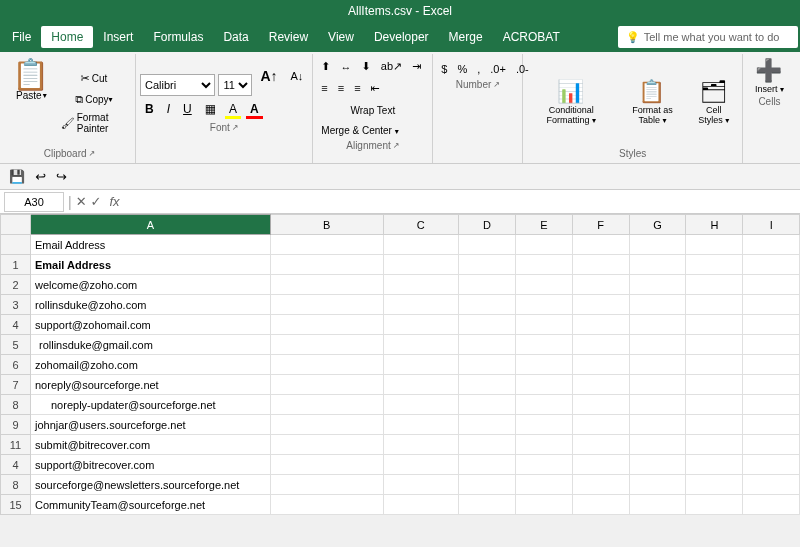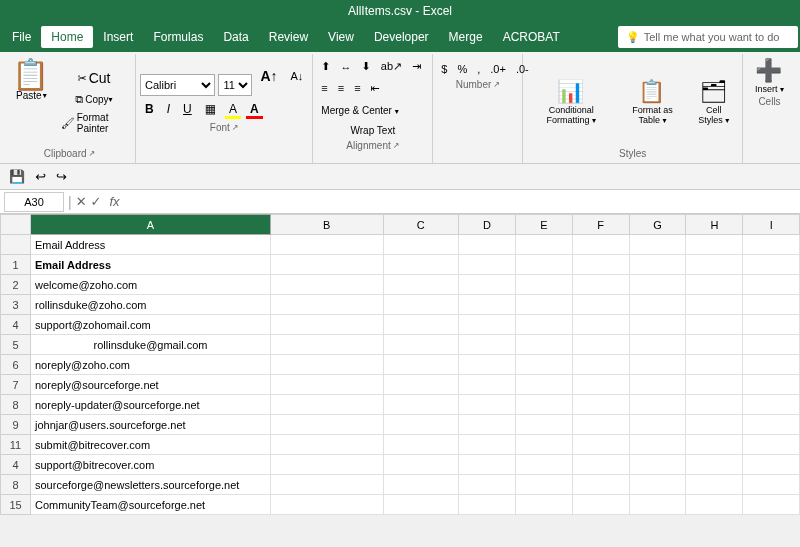--- a/index.html
+++ b/index.html
@@ -328,21 +328,21 @@
         <div class="paste-btn">
           <div style="font-size:30px; line-height:1;">📋</div>
           <div style="font-size:10px; display:flex; align-items:center; gap:1px;">
             <span>Paste</span>
               <span style="font-size:8px;">▾</span>
           </div>
         </div>
         <div style="display:flex; flex-direction:column; justify-content:center; gap:3px;">
           <div class="ribbon-btn ribbon-btn-small">
             <span>✂</span>
-            <span style="font-size:14px; margin-left:2px;">Cut</span>
+            <span style="font-size:10px; margin-left:2px;">Cut</span>
           </div>
           <div class="ribbon-btn ribbon-btn-small">
             <span>⧉</span>
             <span style="font-size:10px; margin-left:2px;">Copy</span>
             <span style="font-size:8px;">▾</span>
           </div>
           <div class="ribbon-btn ribbon-btn-small">
             <span>🖌</span>
             <span style="font-size:10px; margin-left:2px;">Format Painter</span>
           </div>
@@ -392,29 +392,29 @@
         <button class="small-btn">⬇</button>
         <button class="small-btn">ab↗</button>
         <button class="small-btn">⇥</button>
       </div>
       <div class="btn-row" style="margin-bottom:2px;">
         <button class="small-btn">≡</button>
         <button class="small-btn">≡</button>
         <button class="small-btn">≡</button>
         <button class="small-btn">⇤</button>
       </div>
+      <div class="btn-row wrap-merge-group">
+        <button class="small-btn" style="font-size:10px; white-space:nowrap;">
+          <span>Wrap Text</span>
+        </button>
+      </div>
       <div class="btn-row">
         <button class="small-btn" style="font-size:10px; white-space:nowrap;">
           <span>Merge &amp; Center</span>
           <span style="font-size:8px;">▾</span>
-        </button>
-      </div>
-      <div class="btn-row wrap-merge-group">
-        <button class="small-btn" style="font-size:10px; white-space:nowrap;">
-          <span>Wrap Text</span>
         </button>
       </div>
       <div class="group-bottom">
         <span>Alignment</span>
         <span class="expand-arrow">↗</span>
       </div>
     </div>
 
     <div class="number-group">
       <div class="btn-row" style="margin-top:3px; gap:2px;">
@@ -566,33 +566,33 @@
             <td style="border: 1px solid rgb(224, 224, 224); height: 20px; padding: 1px 4px; font-size: 11px; overflow: hidden; white-space: nowrap;"></td>
             <td style="border: 1px solid rgb(224, 224, 224); height: 20px; padding: 1px 4px; font-size: 11px; overflow: hidden; white-space: nowrap;"></td>
             <td style="border: 1px solid rgb(224, 224, 224); height: 20px; padding: 1px 4px; font-size: 11px; overflow: hidden; white-space: nowrap;"></td>
             <td style="border: 1px solid rgb(224, 224, 224); height: 20px; padding: 1px 4px; font-size: 11px; overflow: hidden; white-space: nowrap;"></td>
             <td style="border: 1px solid rgb(224, 224, 224); height: 20px; padding: 1px 4px; font-size: 11px; overflow: hidden; white-space: nowrap;"></td>
             <td style="border: 1px solid rgb(224, 224, 224); height: 20px; padding: 1px 4px; font-size: 11px; overflow: hidden; white-space: nowrap;"></td>
             <td style="border: 1px solid rgb(224, 224, 224); height: 20px; padding: 1px 4px; font-size: 11px; overflow: hidden; white-space: nowrap;"></td>
           </tr>
           <tr>
             <td style="background: rgb(243, 243, 243); border: 1px solid rgb(208, 208, 208); text-align: center; font-size: 11px; color: rgb(68, 68, 68); width: 30px; min-width: 30px; height: 20px;">5</td>
-            <td style="border: 1px solid rgb(224, 224, 224); height: 20px; padding: 1px 8px; font-size: 11px; overflow: hidden; white-space: nowrap; min-width: 240px; max-width: 240px; width: 240px; text-align: center;">rollinsduke@gmail.com</td>
+            <td style="border: 1px solid rgb(224, 224, 224); height: 20px; padding: 1px 8px; font-size: 11px; overflow: hidden; white-space: nowrap; min-width: 240px; max-width: 240px; width: 240px;">rollinsduke@gmail.com</td>
             <td style="border: 1px solid rgb(224, 224, 224); height: 20px; padding: 1px 4px; font-size: 11px; overflow: hidden; white-space: nowrap;"></td>
             <td style="border: 1px solid rgb(224, 224, 224); height: 20px; padding: 1px 4px; font-size: 11px; overflow: hidden; white-space: nowrap;"></td>
             <td style="border: 1px solid rgb(224, 224, 224); height: 20px; padding: 1px 4px; font-size: 11px; overflow: hidden; white-space: nowrap;"></td>
             <td style="border: 1px solid rgb(224, 224, 224); height: 20px; padding: 1px 4px; font-size: 11px; overflow: hidden; white-space: nowrap;"></td>
             <td style="border: 1px solid rgb(224, 224, 224); height: 20px; padding: 1px 4px; font-size: 11px; overflow: hidden; white-space: nowrap;"></td>
             <td style="border: 1px solid rgb(224, 224, 224); height: 20px; padding: 1px 4px; font-size: 11px; overflow: hidden; white-space: nowrap;"></td>
             <td style="border: 1px solid rgb(224, 224, 224); height: 20px; padding: 1px 4px; font-size: 11px; overflow: hidden; white-space: nowrap;"></td>
             <td style="border: 1px solid rgb(224, 224, 224); height: 20px; padding: 1px 4px; font-size: 11px; overflow: hidden; white-space: nowrap;"></td>
           </tr>
           <tr>
             <td style="background: rgb(243, 243, 243); border: 1px solid rgb(208, 208, 208); text-align: center; font-size: 11px; color: rgb(68, 68, 68); width: 30px; min-width: 30px; height: 20px;">6</td>
-            <td style="border: 1px solid rgb(224, 224, 224); height: 20px; padding: 1px 4px; font-size: 11px; overflow: hidden; white-space: nowrap; min-width: 240px; max-width: 240px; width: 240px;">noreply@zoho.com</td>
+            <td style="border: 1px solid rgb(224, 224, 224); height: 20px; padding: 1px 4px; font-size: 11px; overflow: hidden; white-space: nowrap; min-width: 240px; max-width: 240px; width: 240px;">zohomail@zoho.com</td>
             <td style="border: 1px solid rgb(224, 224, 224); height: 20px; padding: 1px 4px; font-size: 11px; overflow: hidden; white-space: nowrap;"></td>
             <td style="border: 1px solid rgb(224, 224, 224); height: 20px; padding: 1px 4px; font-size: 11px; overflow: hidden; white-space: nowrap;"></td>
             <td style="border: 1px solid rgb(224, 224, 224); height: 20px; padding: 1px 4px; font-size: 11px; overflow: hidden; white-space: nowrap;"></td>
             <td style="border: 1px solid rgb(224, 224, 224); height: 20px; padding: 1px 4px; font-size: 11px; overflow: hidden; white-space: nowrap;"></td>
             <td style="border: 1px solid rgb(224, 224, 224); height: 20px; padding: 1px 4px; font-size: 11px; overflow: hidden; white-space: nowrap;"></td>
             <td style="border: 1px solid rgb(224, 224, 224); height: 20px; padding: 1px 4px; font-size: 11px; overflow: hidden; white-space: nowrap;"></td>
             <td style="border: 1px solid rgb(224, 224, 224); height: 20px; padding: 1px 4px; font-size: 11px; overflow: hidden; white-space: nowrap;"></td>
             <td style="border: 1px solid rgb(224, 224, 224); height: 20px; padding: 1px 4px; font-size: 11px; overflow: hidden; white-space: nowrap;"></td>
           </tr>
           <tr>
@@ -602,21 +602,21 @@
             <td style="border: 1px solid rgb(224, 224, 224); height: 20px; padding: 1px 4px; font-size: 11px; overflow: hidden; white-space: nowrap;"></td>
             <td style="border: 1px solid rgb(224, 224, 224); height: 20px; padding: 1px 4px; font-size: 11px; overflow: hidden; white-space: nowrap;"></td>
             <td style="border: 1px solid rgb(224, 224, 224); height: 20px; padding: 1px 4px; font-size: 11px; overflow: hidden; white-space: nowrap;"></td>
             <td style="border: 1px solid rgb(224, 224, 224); height: 20px; padding: 1px 4px; font-size: 11px; overflow: hidden; white-space: nowrap;"></td>
             <td style="border: 1px solid rgb(224, 224, 224); height: 20px; padding: 1px 4px; font-size: 11px; overflow: hidden; white-space: nowrap;"></td>
             <td style="border: 1px solid rgb(224, 224, 224); height: 20px; padding: 1px 4px; font-size: 11px; overflow: hidden; white-space: nowrap;"></td>
             <td style="border: 1px solid rgb(224, 224, 224); height: 20px; padding: 1px 4px; font-size: 11px; overflow: hidden; white-space: nowrap;"></td>
           </tr>
           <tr>
             <td style="background: rgb(243, 243, 243); border: 1px solid rgb(208, 208, 208); text-align: center; font-size: 11px; color: rgb(68, 68, 68); width: 30px; min-width: 30px; height: 20px;">8</td>
-            <td style="border: 1px solid rgb(224, 224, 224); height: 20px; padding: 1px 4px; font-size: 11px; overflow: hidden; white-space: nowrap; min-width: 240px; max-width: 240px; width: 240px;">noreply-updater@sourceforge.net</td>
+            <td style="border: 1px solid rgb(224, 224, 224); height: 20px; padding: 1px 20px; font-size: 11px; overflow: hidden; white-space: nowrap; min-width: 240px; max-width: 240px; width: 240px;">noreply-updater@sourceforge.net</td>
             <td style="border: 1px solid rgb(224, 224, 224); height: 20px; padding: 1px 4px; font-size: 11px; overflow: hidden; white-space: nowrap;"></td>
             <td style="border: 1px solid rgb(224, 224, 224); height: 20px; padding: 1px 4px; font-size: 11px; overflow: hidden; white-space: nowrap;"></td>
             <td style="border: 1px solid rgb(224, 224, 224); height: 20px; padding: 1px 4px; font-size: 11px; overflow: hidden; white-space: nowrap;"></td>
             <td style="border: 1px solid rgb(224, 224, 224); height: 20px; padding: 1px 4px; font-size: 11px; overflow: hidden; white-space: nowrap;"></td>
             <td style="border: 1px solid rgb(224, 224, 224); height: 20px; padding: 1px 4px; font-size: 11px; overflow: hidden; white-space: nowrap;"></td>
             <td style="border: 1px solid rgb(224, 224, 224); height: 20px; padding: 1px 4px; font-size: 11px; overflow: hidden; white-space: nowrap;"></td>
             <td style="border: 1px solid rgb(224, 224, 224); height: 20px; padding: 1px 4px; font-size: 11px; overflow: hidden; white-space: nowrap;"></td>
             <td style="border: 1px solid rgb(224, 224, 224); height: 20px; padding: 1px 4px; font-size: 11px; overflow: hidden; white-space: nowrap;"></td>
           </tr>
           <tr>

